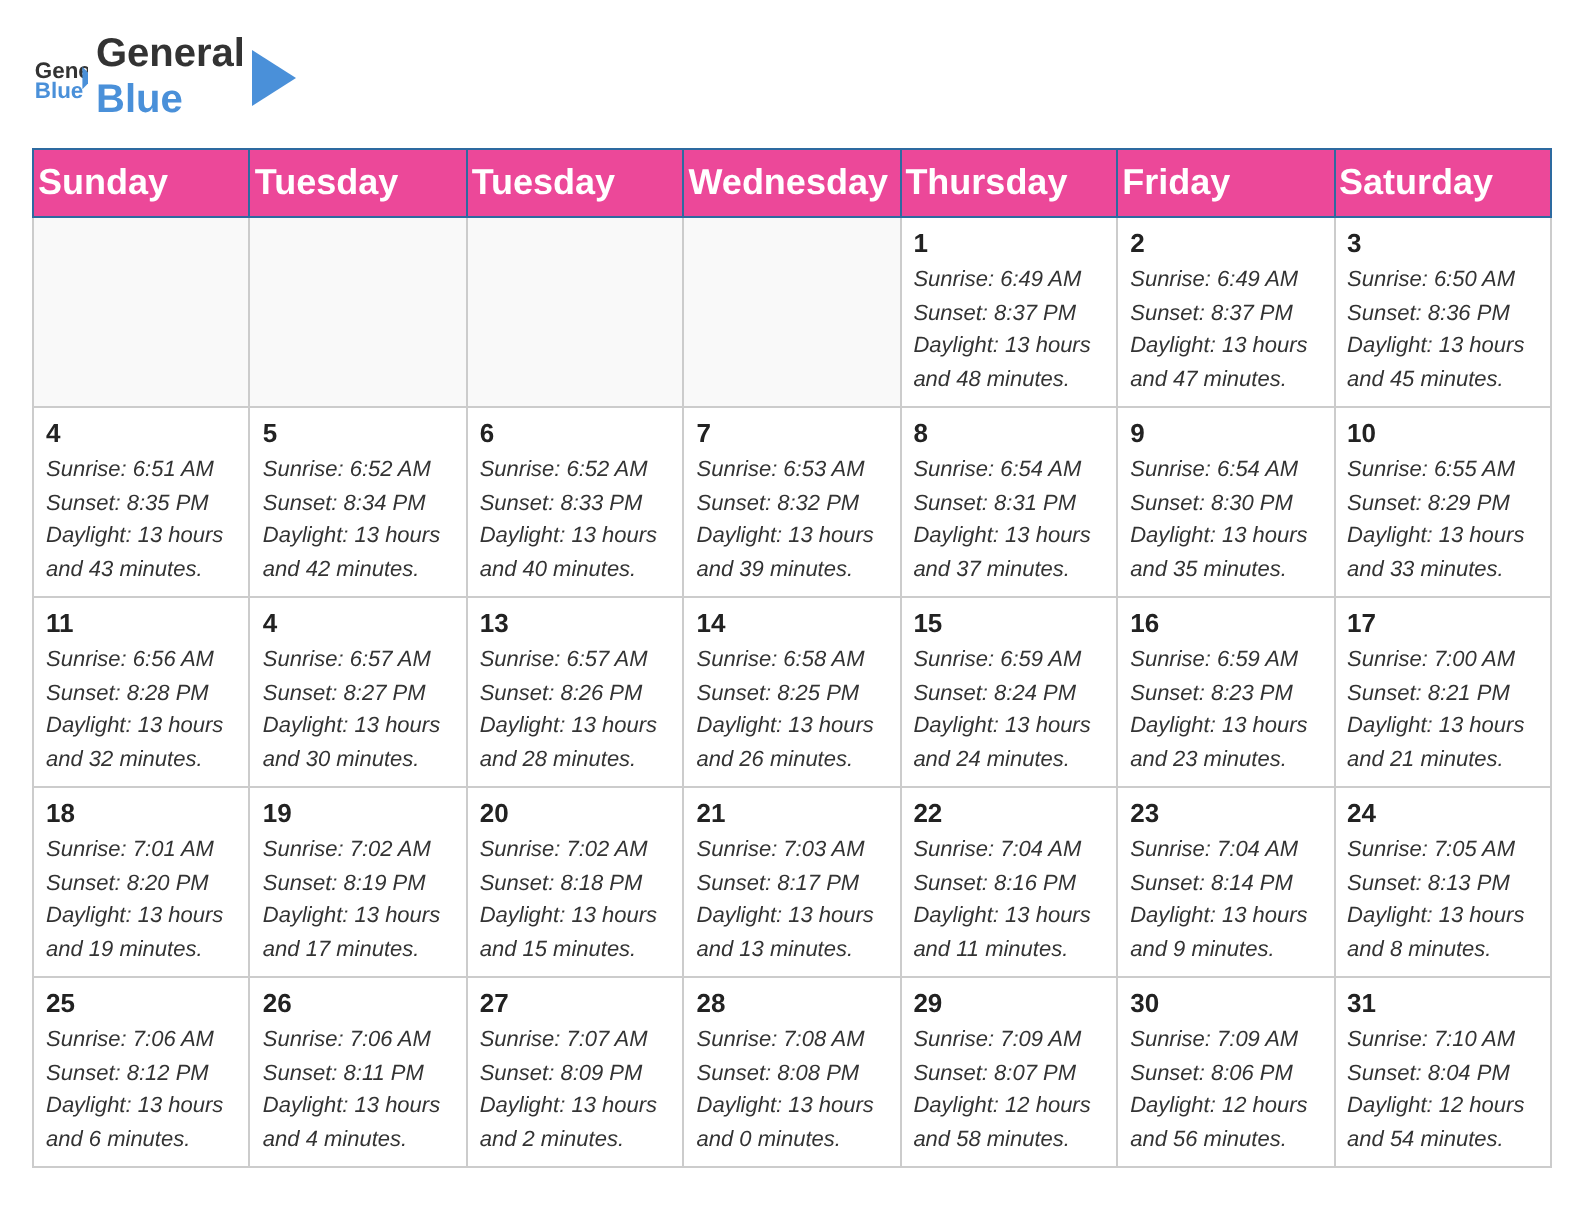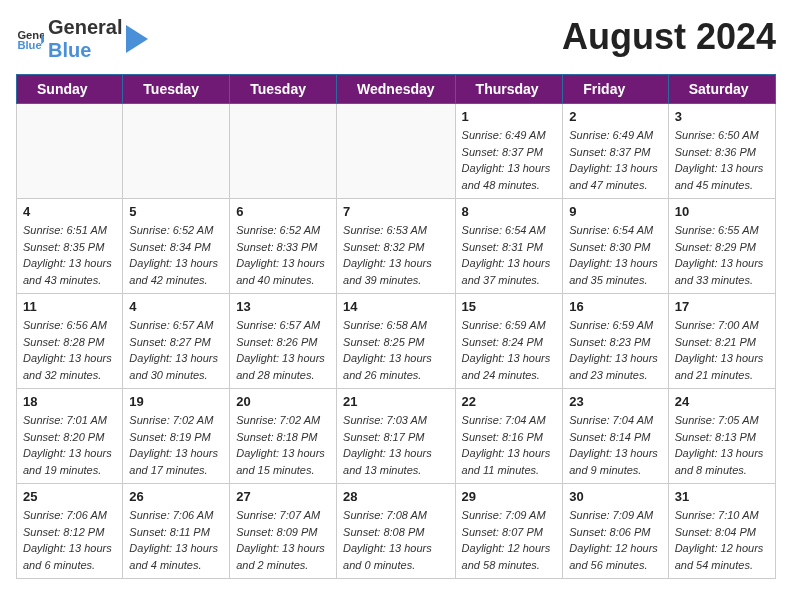--- a/index.html
+++ b/index.html
@@ -36,25 +36,25 @@
     .subtitle {
       font-size: 16px;
       color: #444;
     }
     .calendar {
       width: 100%;
       border-collapse: collapse;
       border: 1px solid #ccc;
     }
     .calendar th {
-      background-color: #701a75;
+      background-color: #ec4899;
       color: #fff;
-      font-size: 14px;
+      font-size: 18px;
       font-weight: bold;
-      padding: 6px 20px;
+      padding: 6px 2px;
       text-align: left;
       border: 1px solid #2d6aa0;
     }
     .calendar td {
       vertical-align: top;
       border: 1px solid #ccc;
       padding: 5px 6px;
       font-size: 11px;
       color: #333;
       background: #fff;
@@ -94,21 +94,20 @@
     </svg>
     <div>
       <span style="font-size:20px;font-weight:bold;color:#333;">General</span><br>
       <span style="font-size:20px;font-weight:bold;color:#4a90d9;">Blue</span>
     </div>
     <svg width="22" height="28" viewBox="0 0 22 28">
       <polygon points="0,0 22,14 0,28" fill="#4a90d9"></polygon>
     </svg>
   </div>
   <div class="title-block">
-    <div class="main-title">August 2024</div>
   </div>
 </div>
 
 <table class="calendar">
   <thead>
     <tr>
       <th>Sunday</th>
       <th>Tuesday</th>
       <th>Tuesday</th>
       <th>Wednesday</th>

